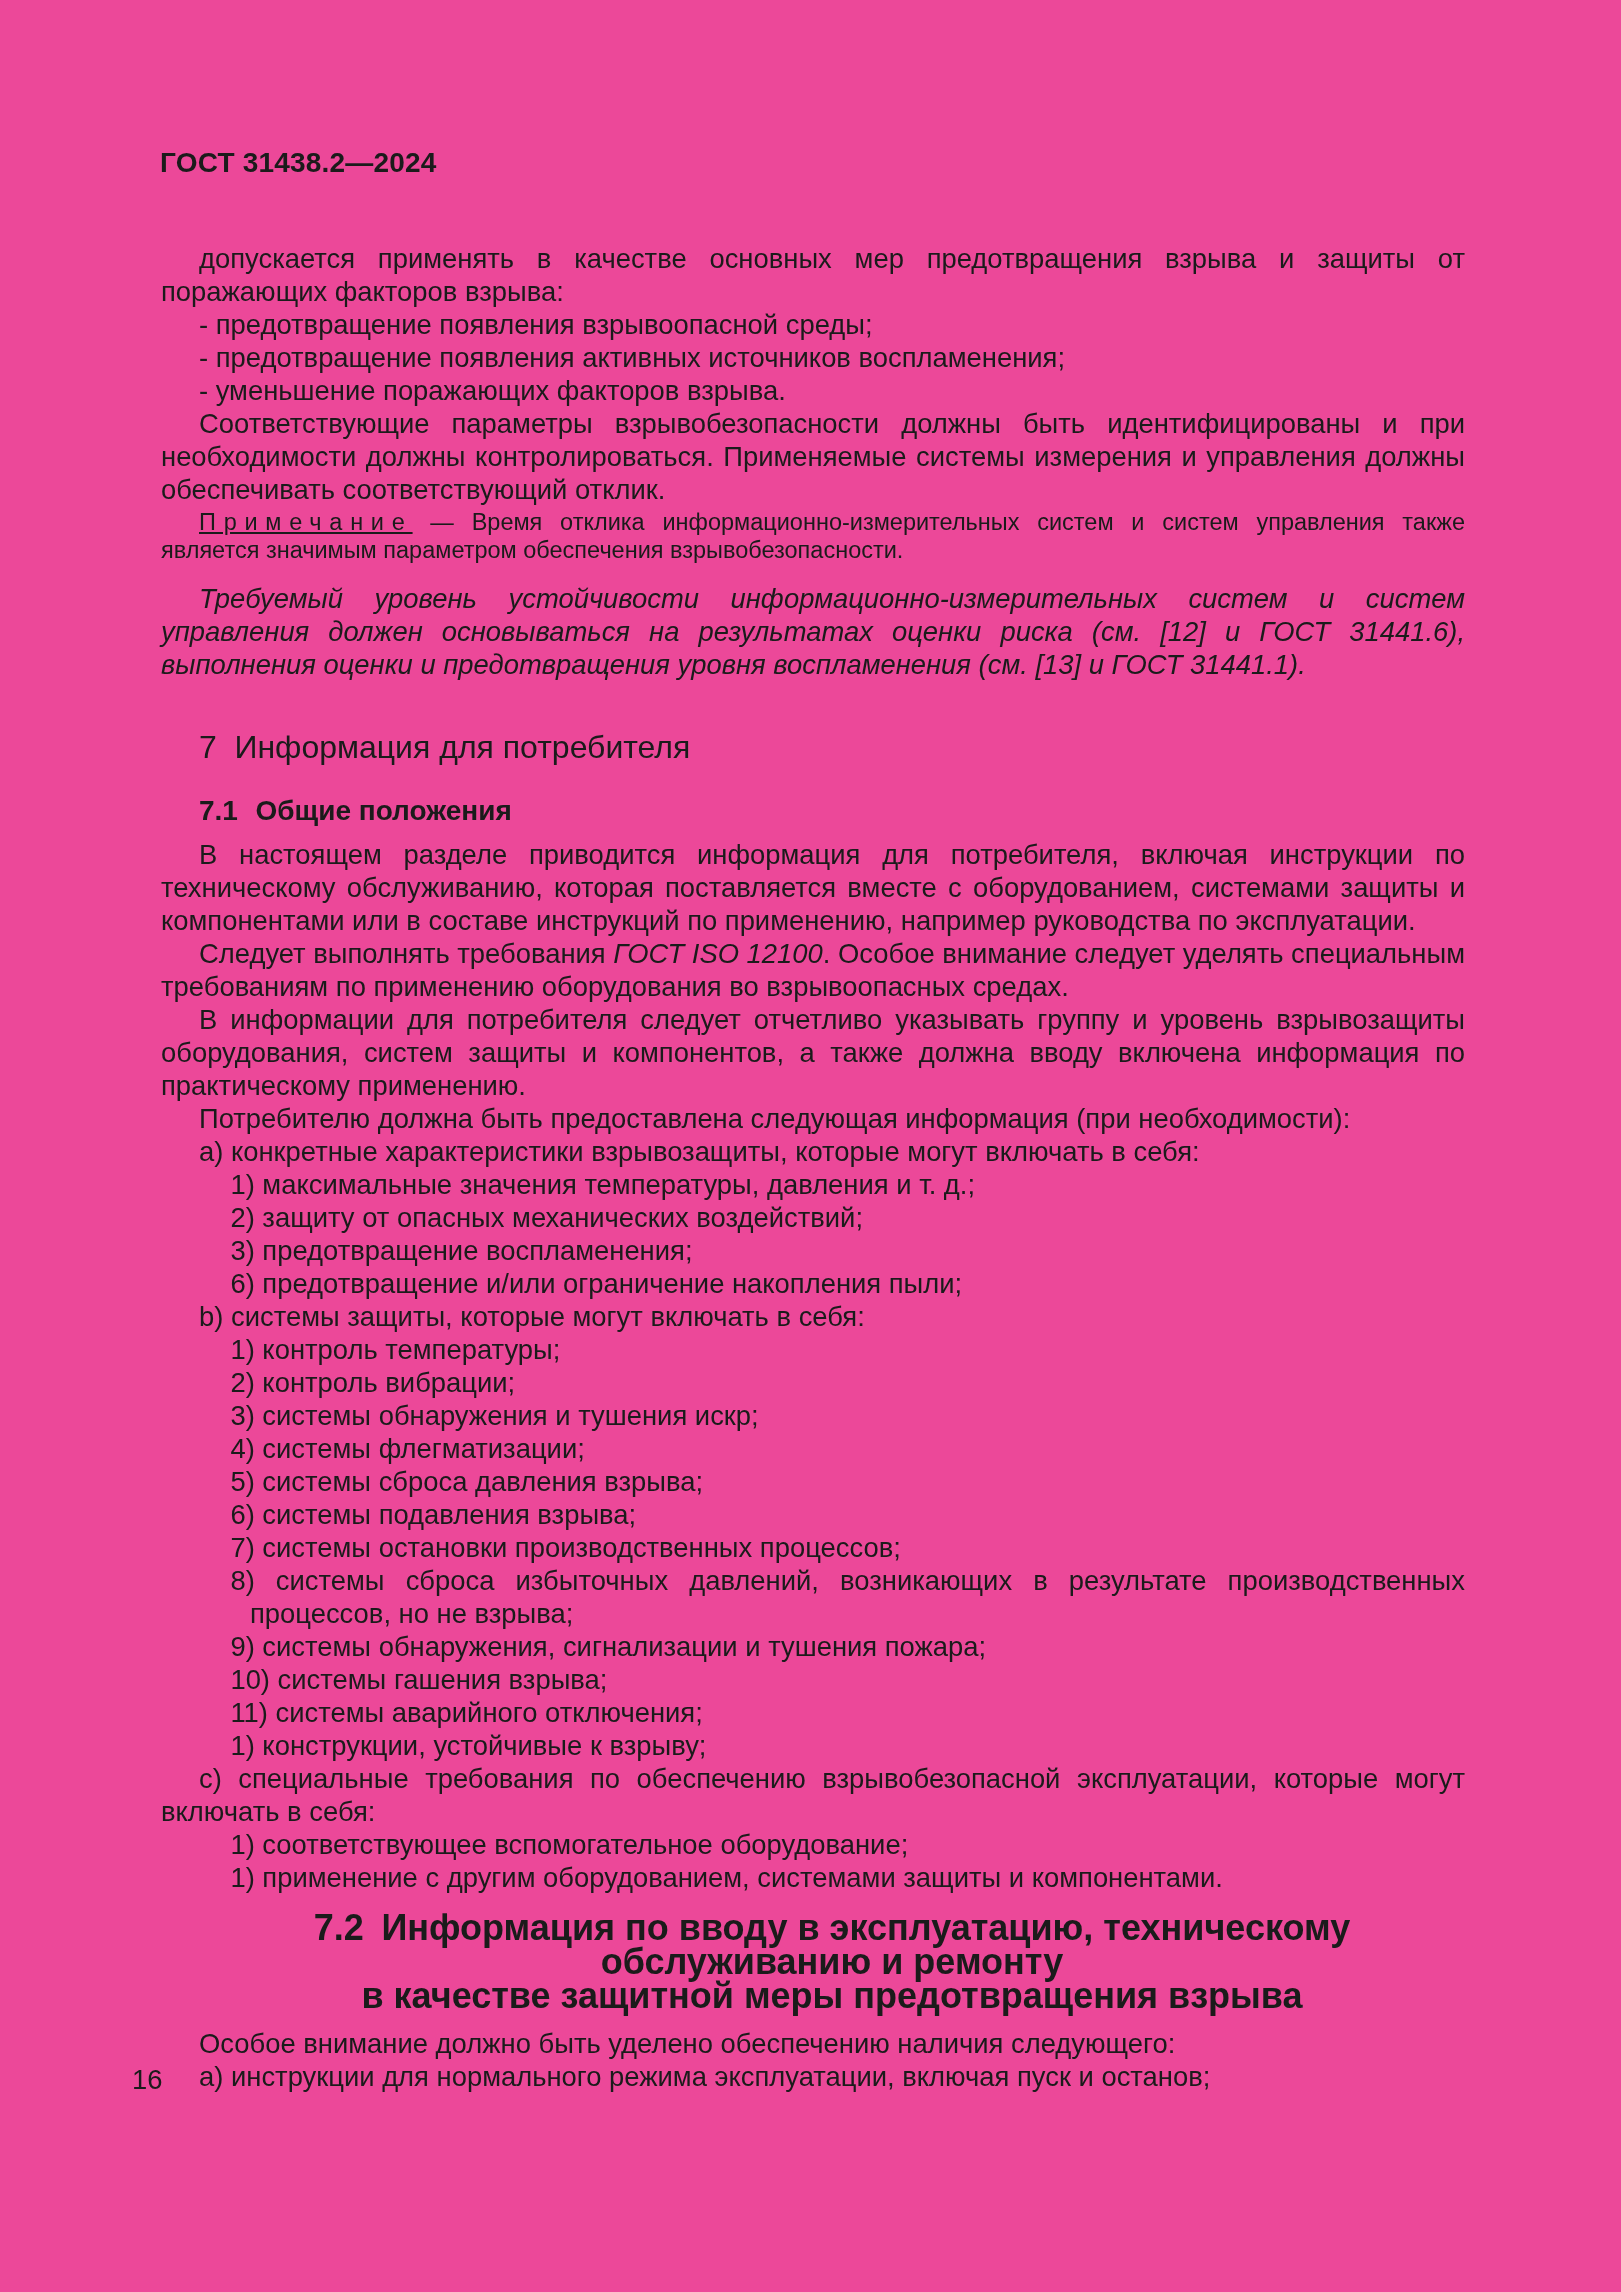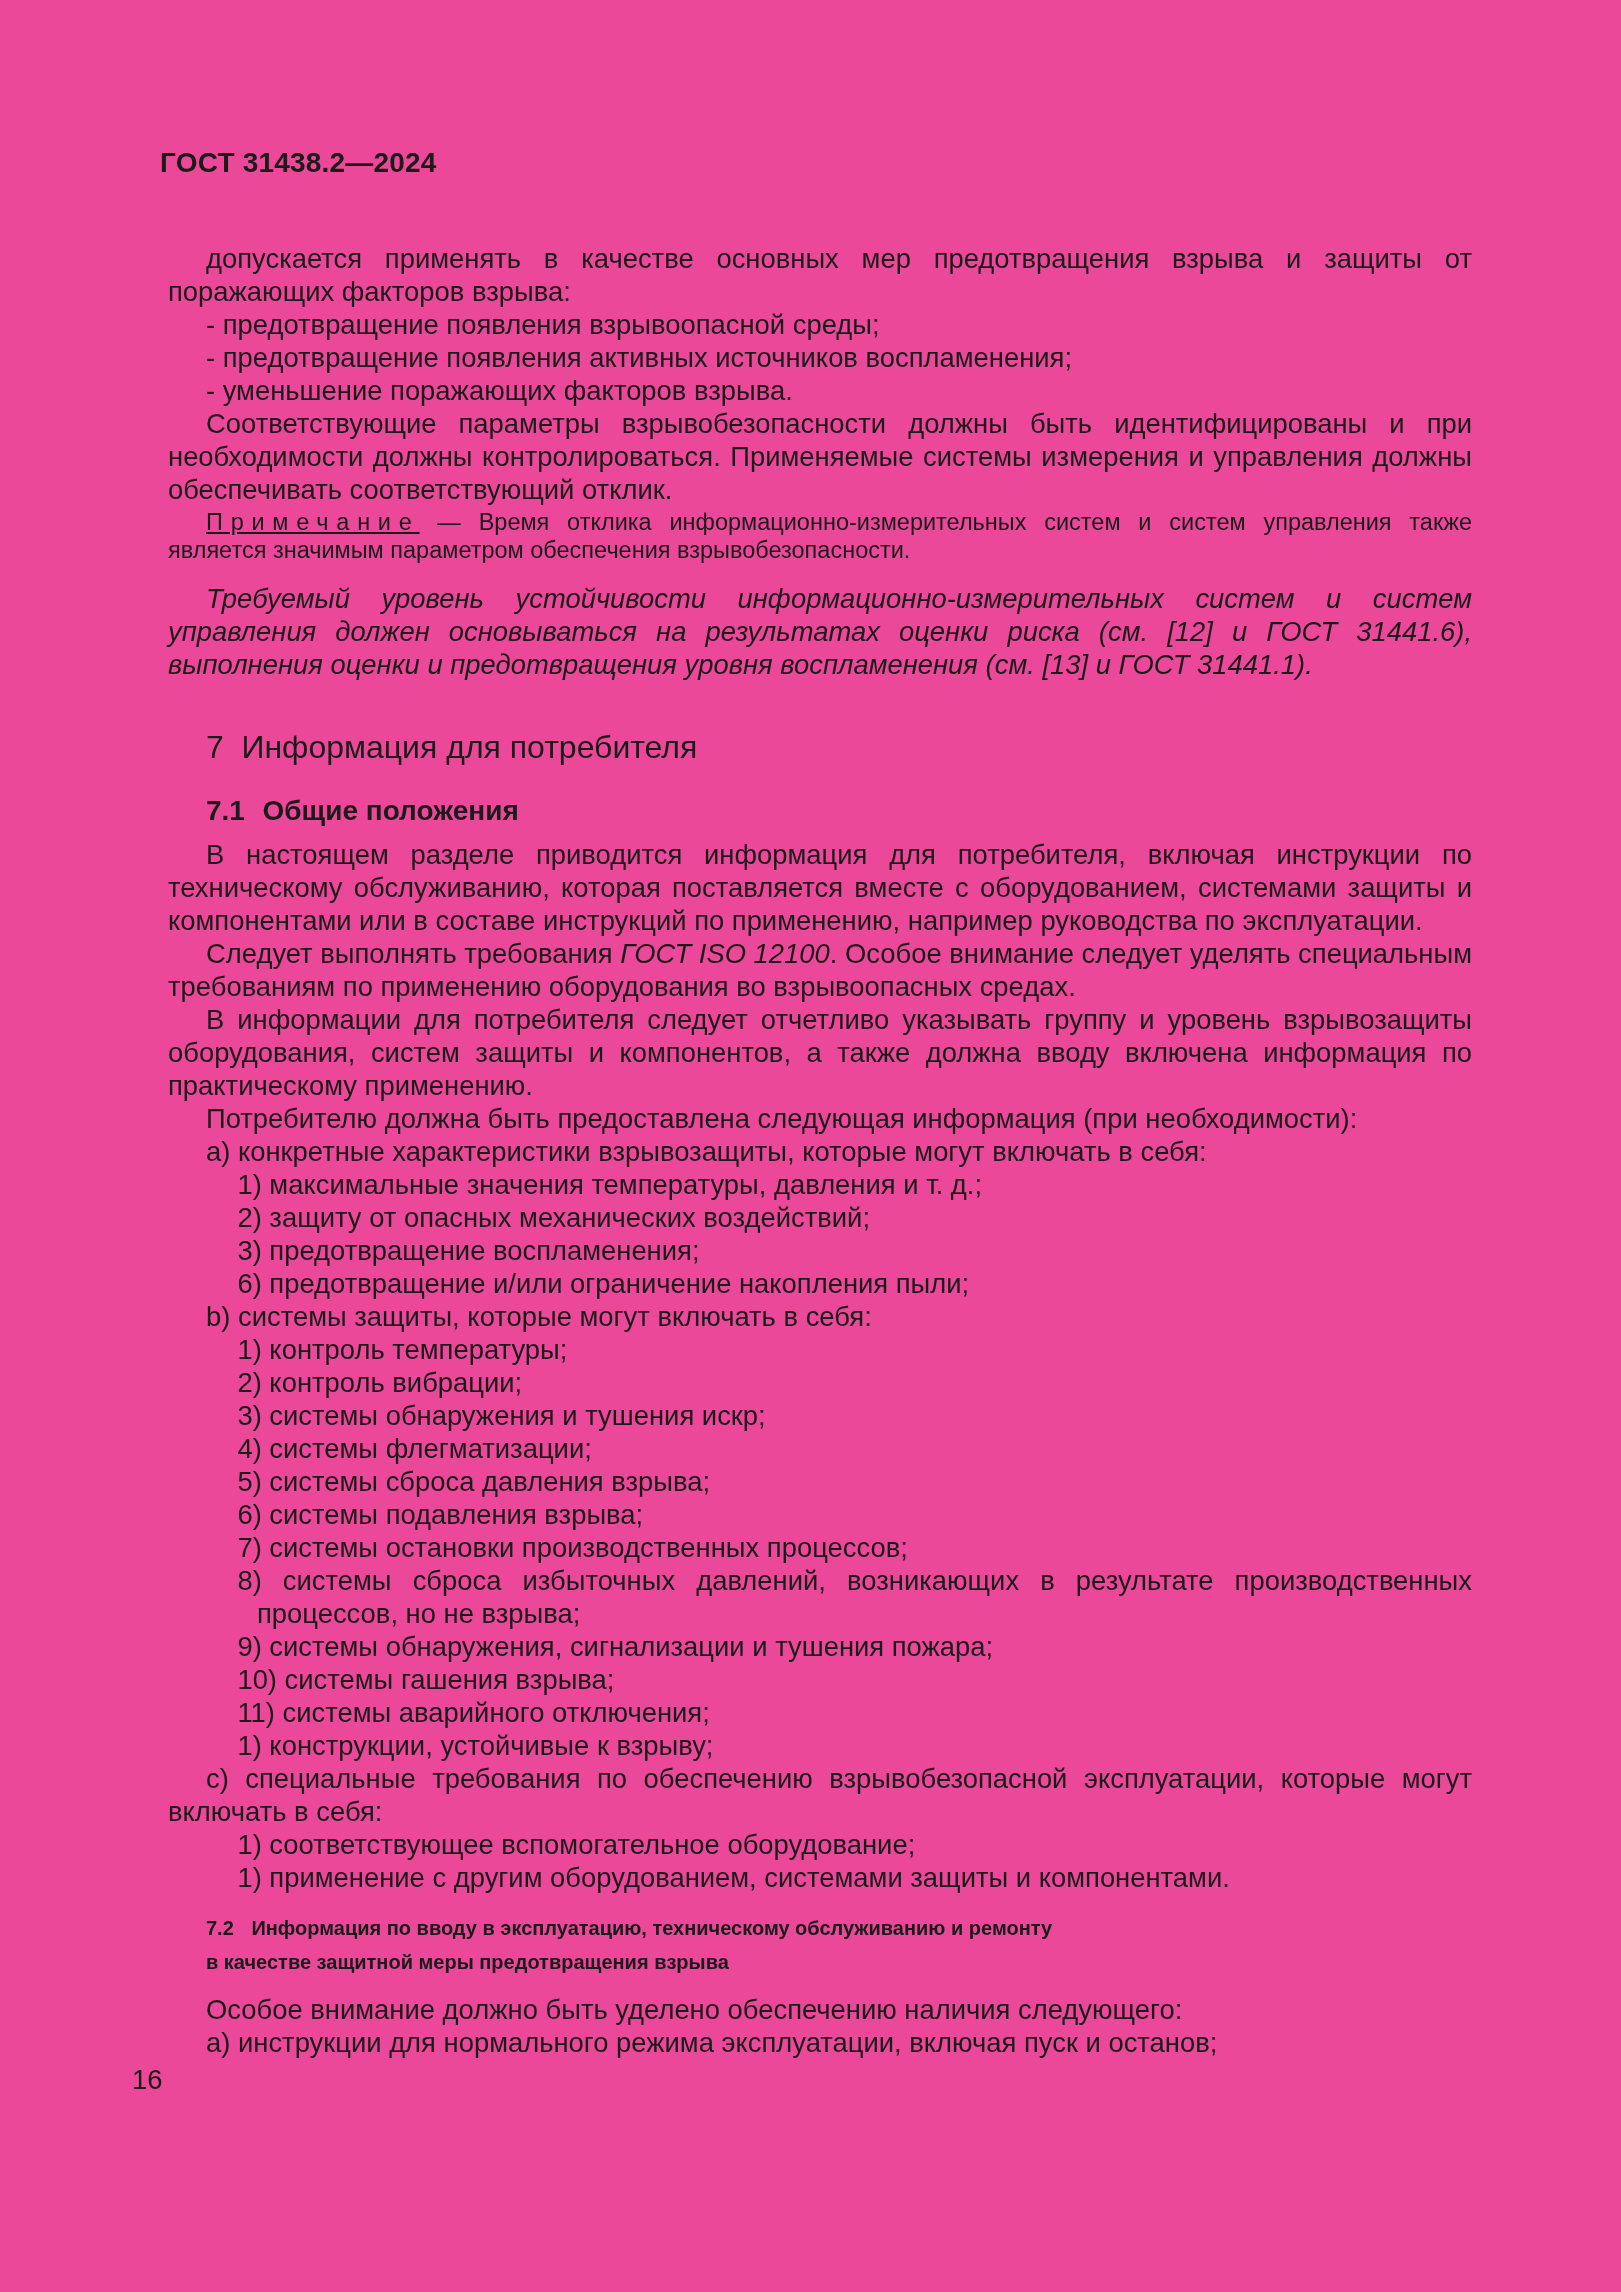--- a/index.html
+++ b/index.html
@@ -16,21 +16,21 @@
     position: absolute;
     top: 147px;
     left: 160px;
     font-size: 28px;
     font-weight: bold;
     letter-spacing: 0.2px;
   }
   .content {
     position: absolute;
     top: 242px;
-    left: 168px;
+    left: 161px;
     width: 1304px;
     font-size: 27.4px;
     line-height: 33px;
   }
   .content p { margin: 0; }
   .ind  { text-indent: 38px; }
   .just { text-align: justify; }
   .ital { font-style: italic; }
   .note {
     margin-top: 2px !important;
@@ -52,23 +52,24 @@
     font-weight: normal;
   }
   .h71 {
     margin: 25.5px 0 0 38px;
     font-size: 28px;
     line-height: 35px;
     font-weight: bold;
   }
   .h72 {
     margin: 17.6px 0 0 38px;
-    font-size: 20px;
+    font-size: 36px;
     line-height: 34px;
     font-weight: bold;
+    text-align: center;
   }
   .h72 div { font-weight: bold; }
   .hnum { display: inline-block; margin-right: 17.6px; }
   .after-h71 { margin-top: 9.8px !important; }
   .after-h72 { margin-top: 13.7px !important; }
   .page-number {
     position: absolute;
     top: 2064px;
     left: 132px;
     font-size: 27.4px;

